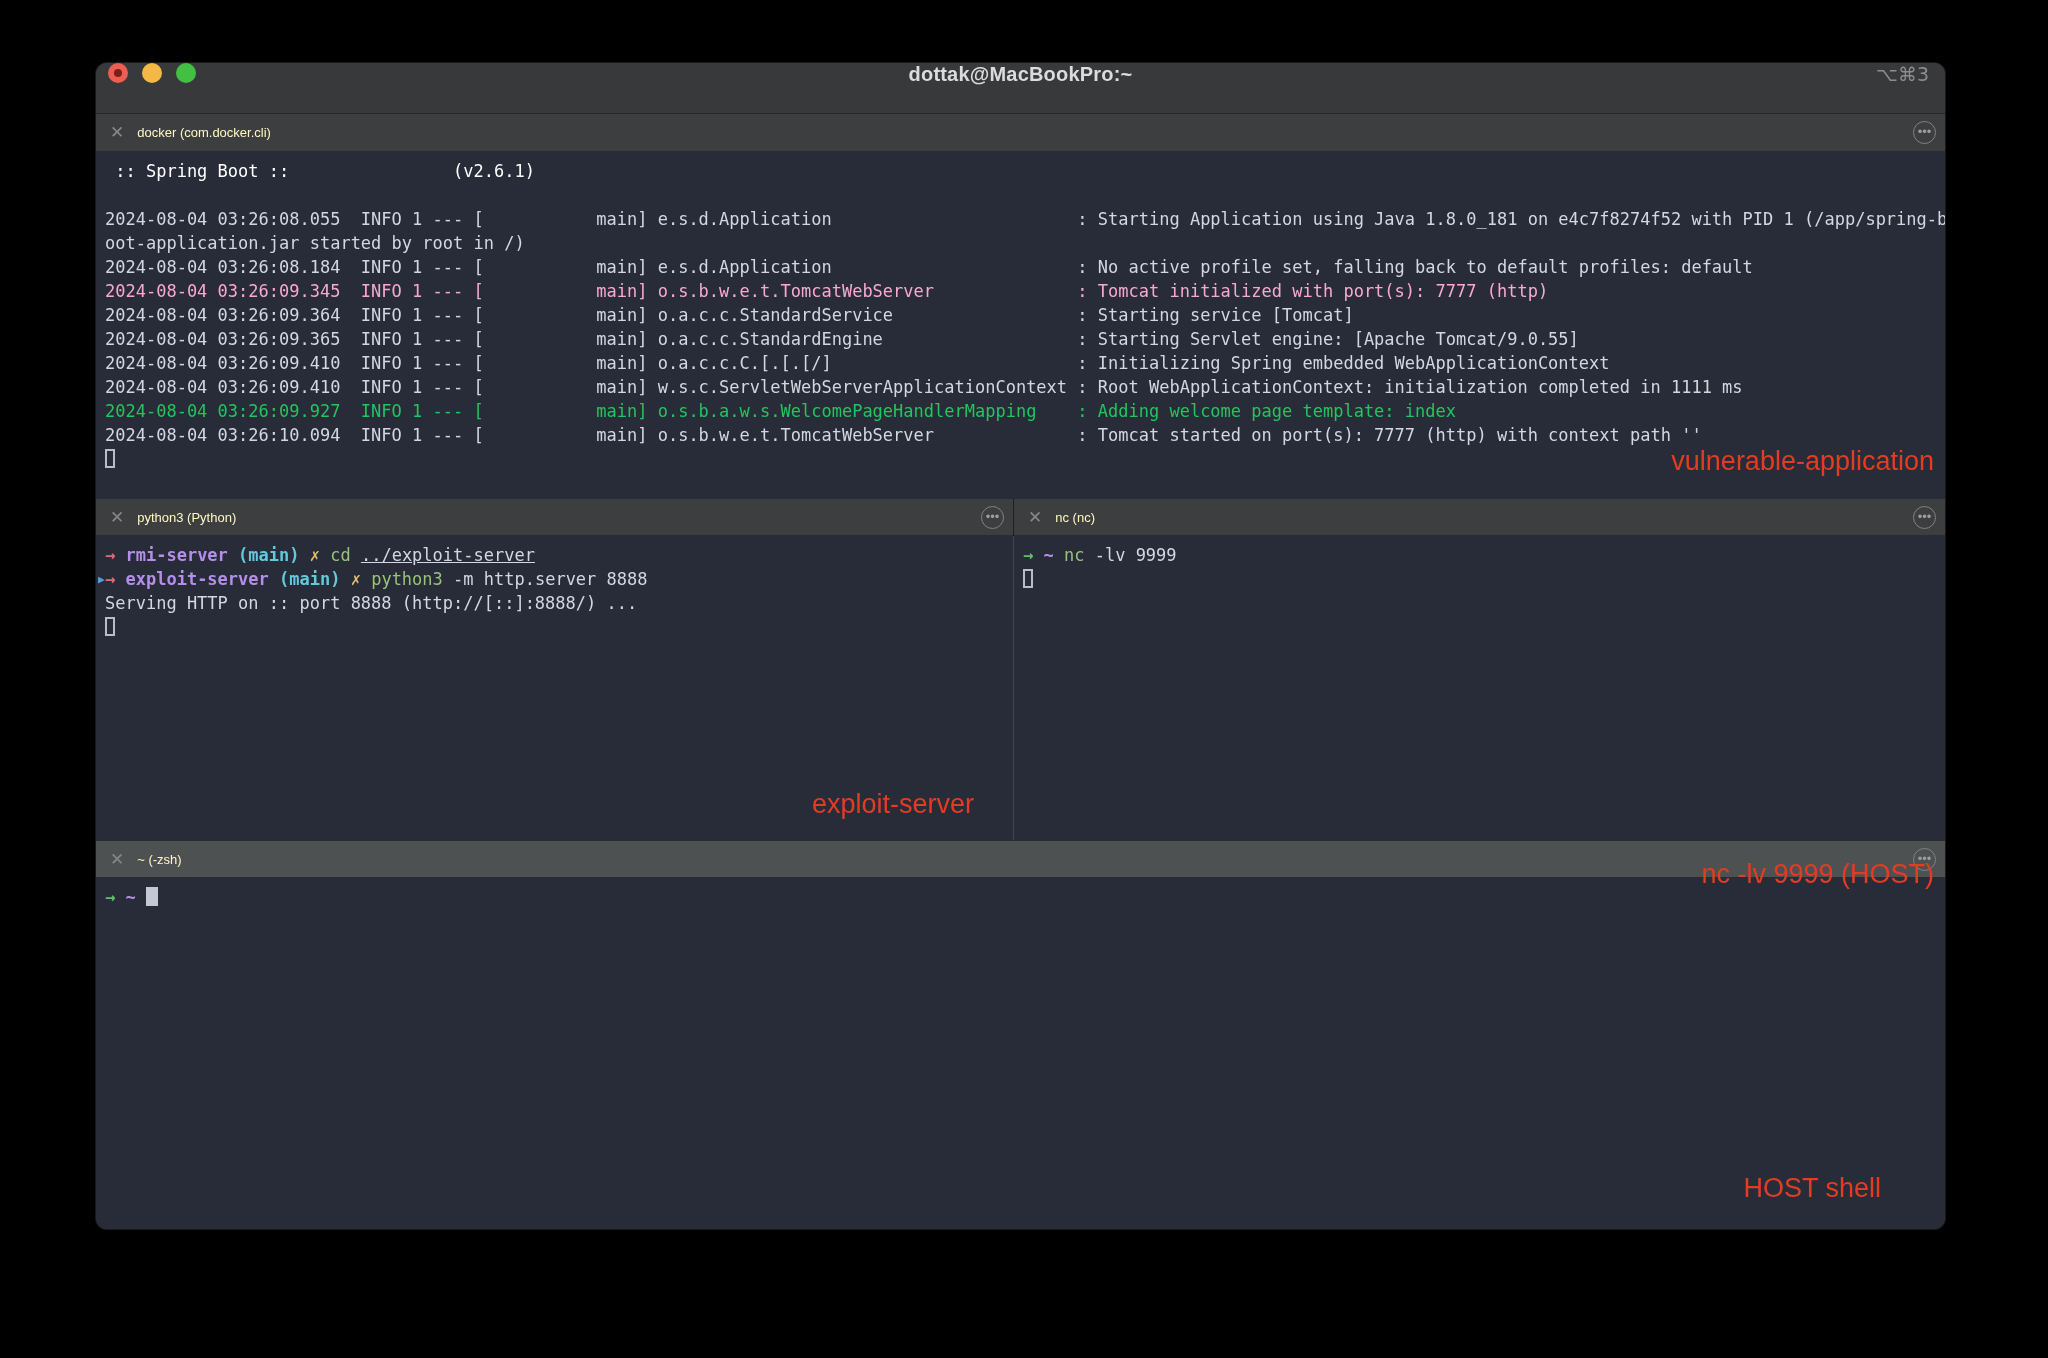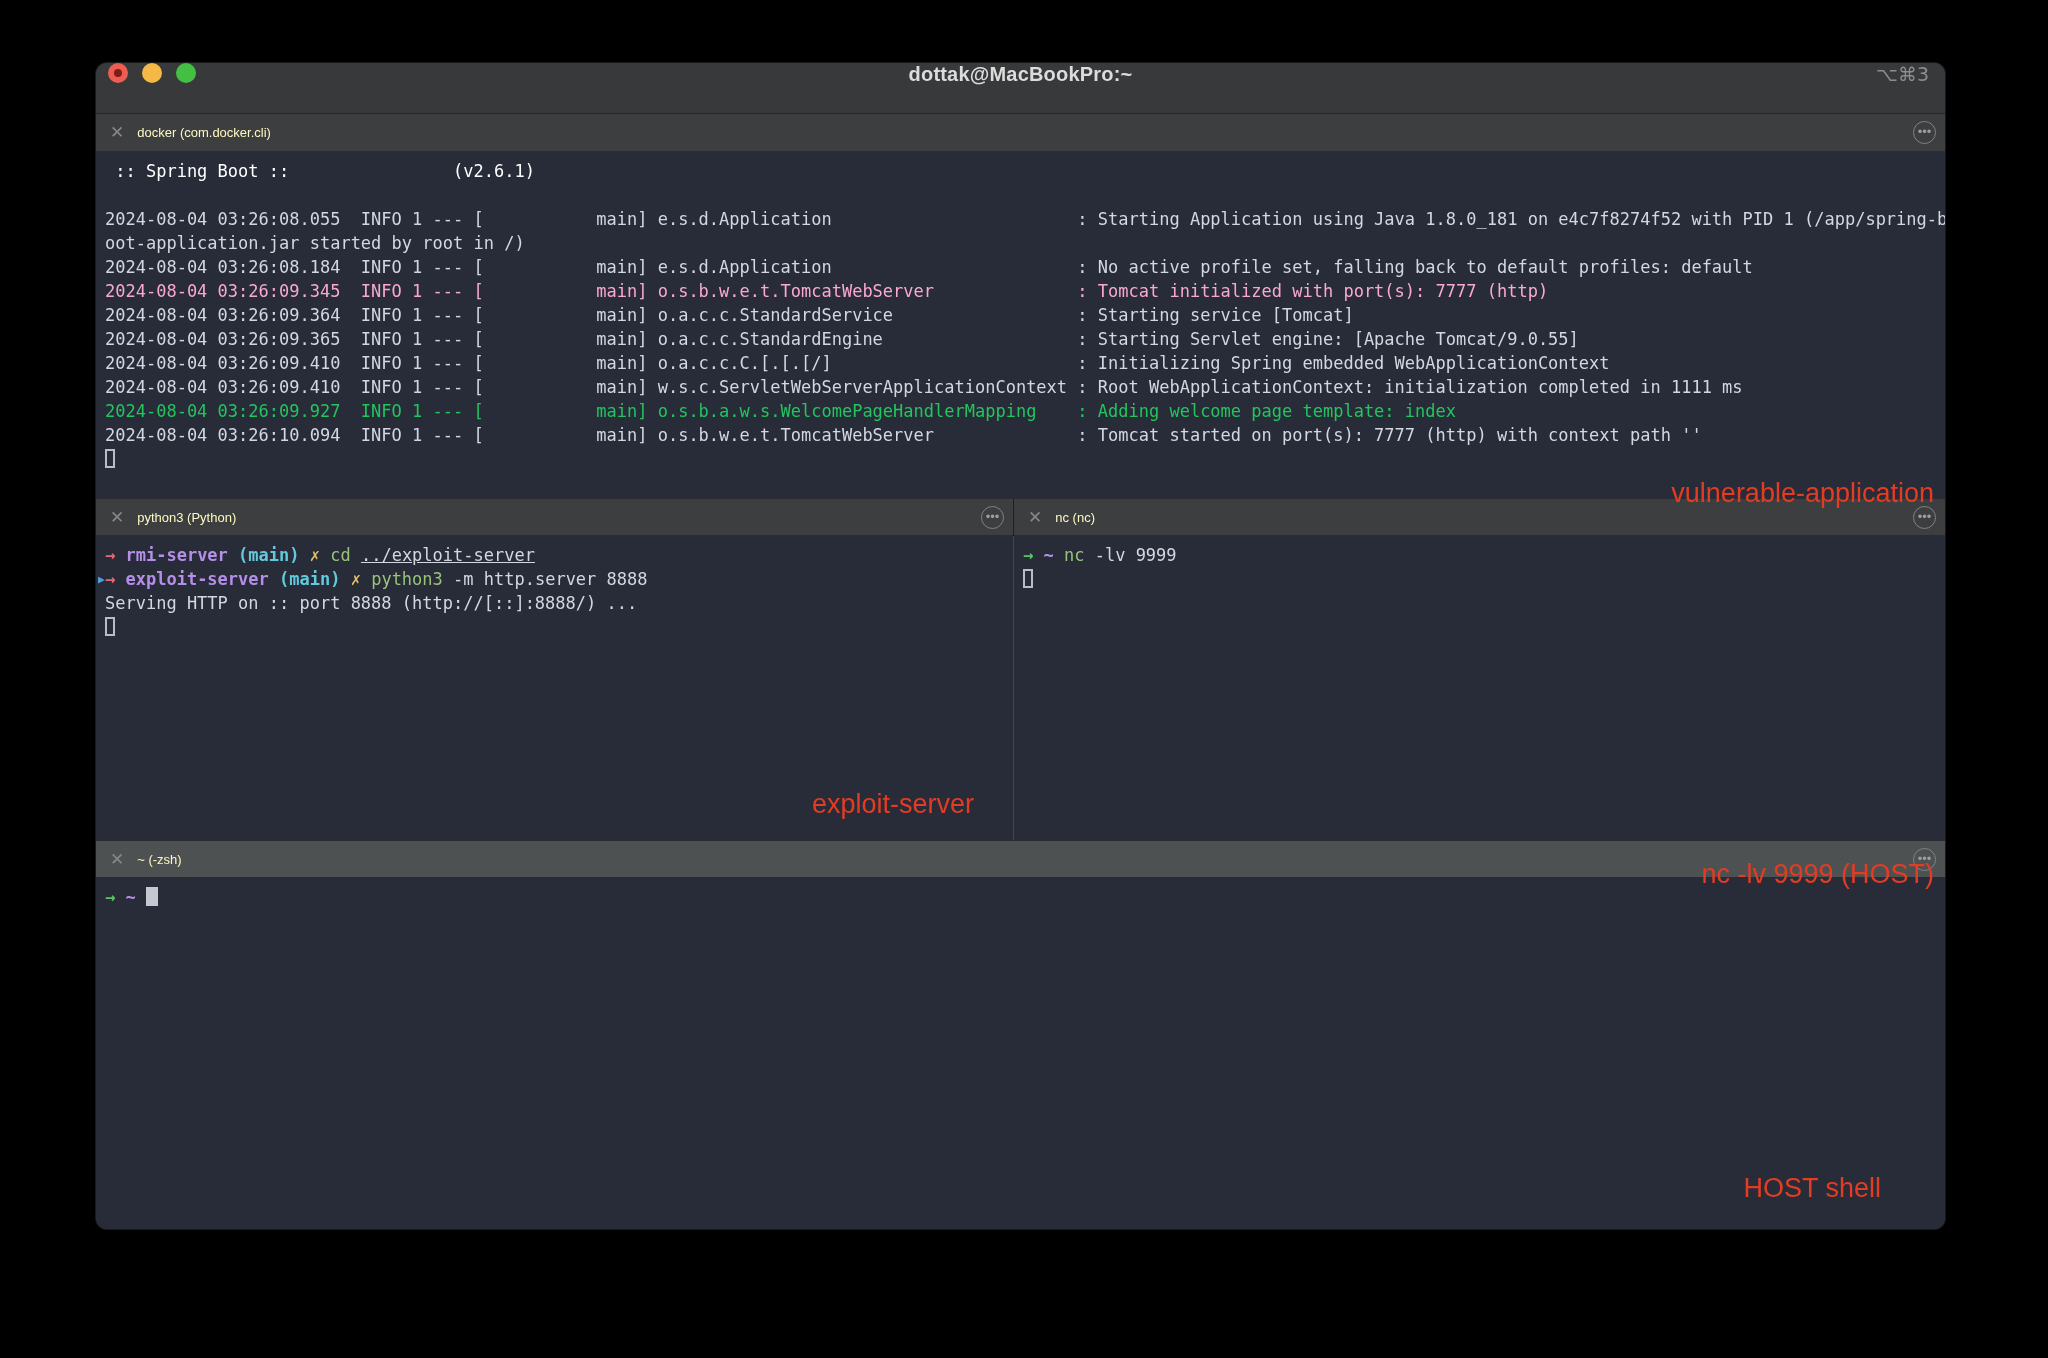--- a/index.html
+++ b/index.html
@@ -51,21 +51,21 @@
         font-size:17px;line-height:24px;color:#d3d7e0;}
   .trow{height:24px;white-space:pre;position:relative;}
   .trow .mark{position:absolute;left:-7px;top:1px;font-size:11px;}
   .cursor{display:inline-block;width:10px;height:19px;vertical-align:-3px;box-sizing:border-box;}
   .cursor.hollow{border:2px solid #b9bdc7;}
   .cursor.solid{background:#c5c8d1;width:12px;}
   .seg-b{font-weight:bold;}
   .seg-u{text-decoration:underline;}
   
   .annotation{position:absolute;font-size:27px;line-height:30px;white-space:nowrap;}
-  .ann-vuln{top:478px;right:114px;margin-left:18px;}
+  .ann-vuln{top:446px;right:114px;margin-left:18px;}
   .ann-exploit{top:789px;left:812px;}
   .ann-nc{top:832px;right:114px;margin-top:27px;}
   .ann-host{top:1173px;right:167px;}
 </style>
 </head>
 <body>
 
 <div class="stage">
   <div class="window">
 

